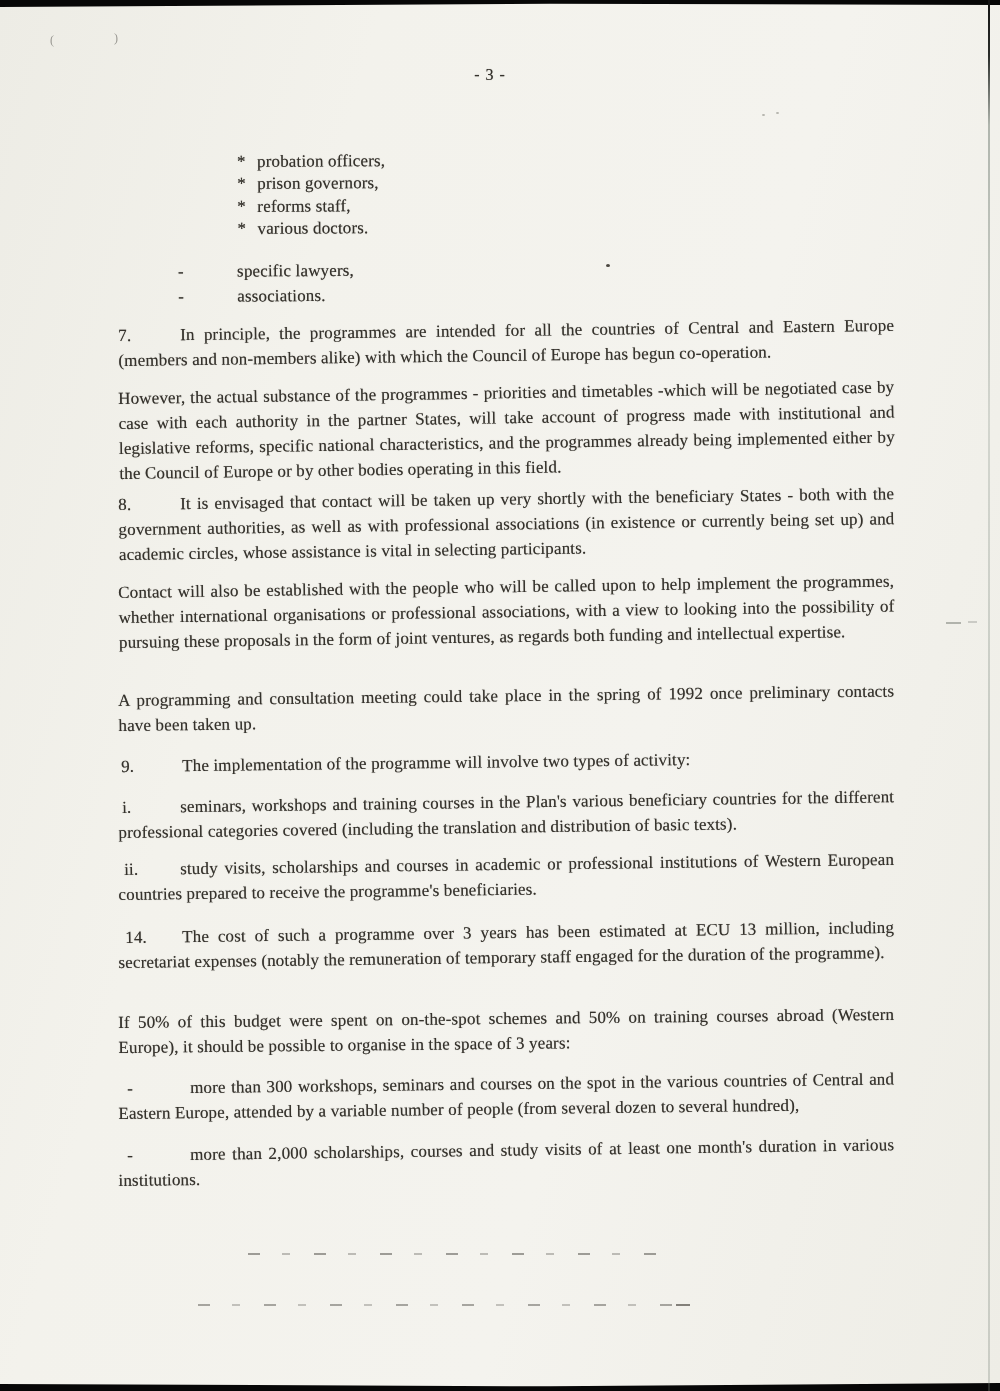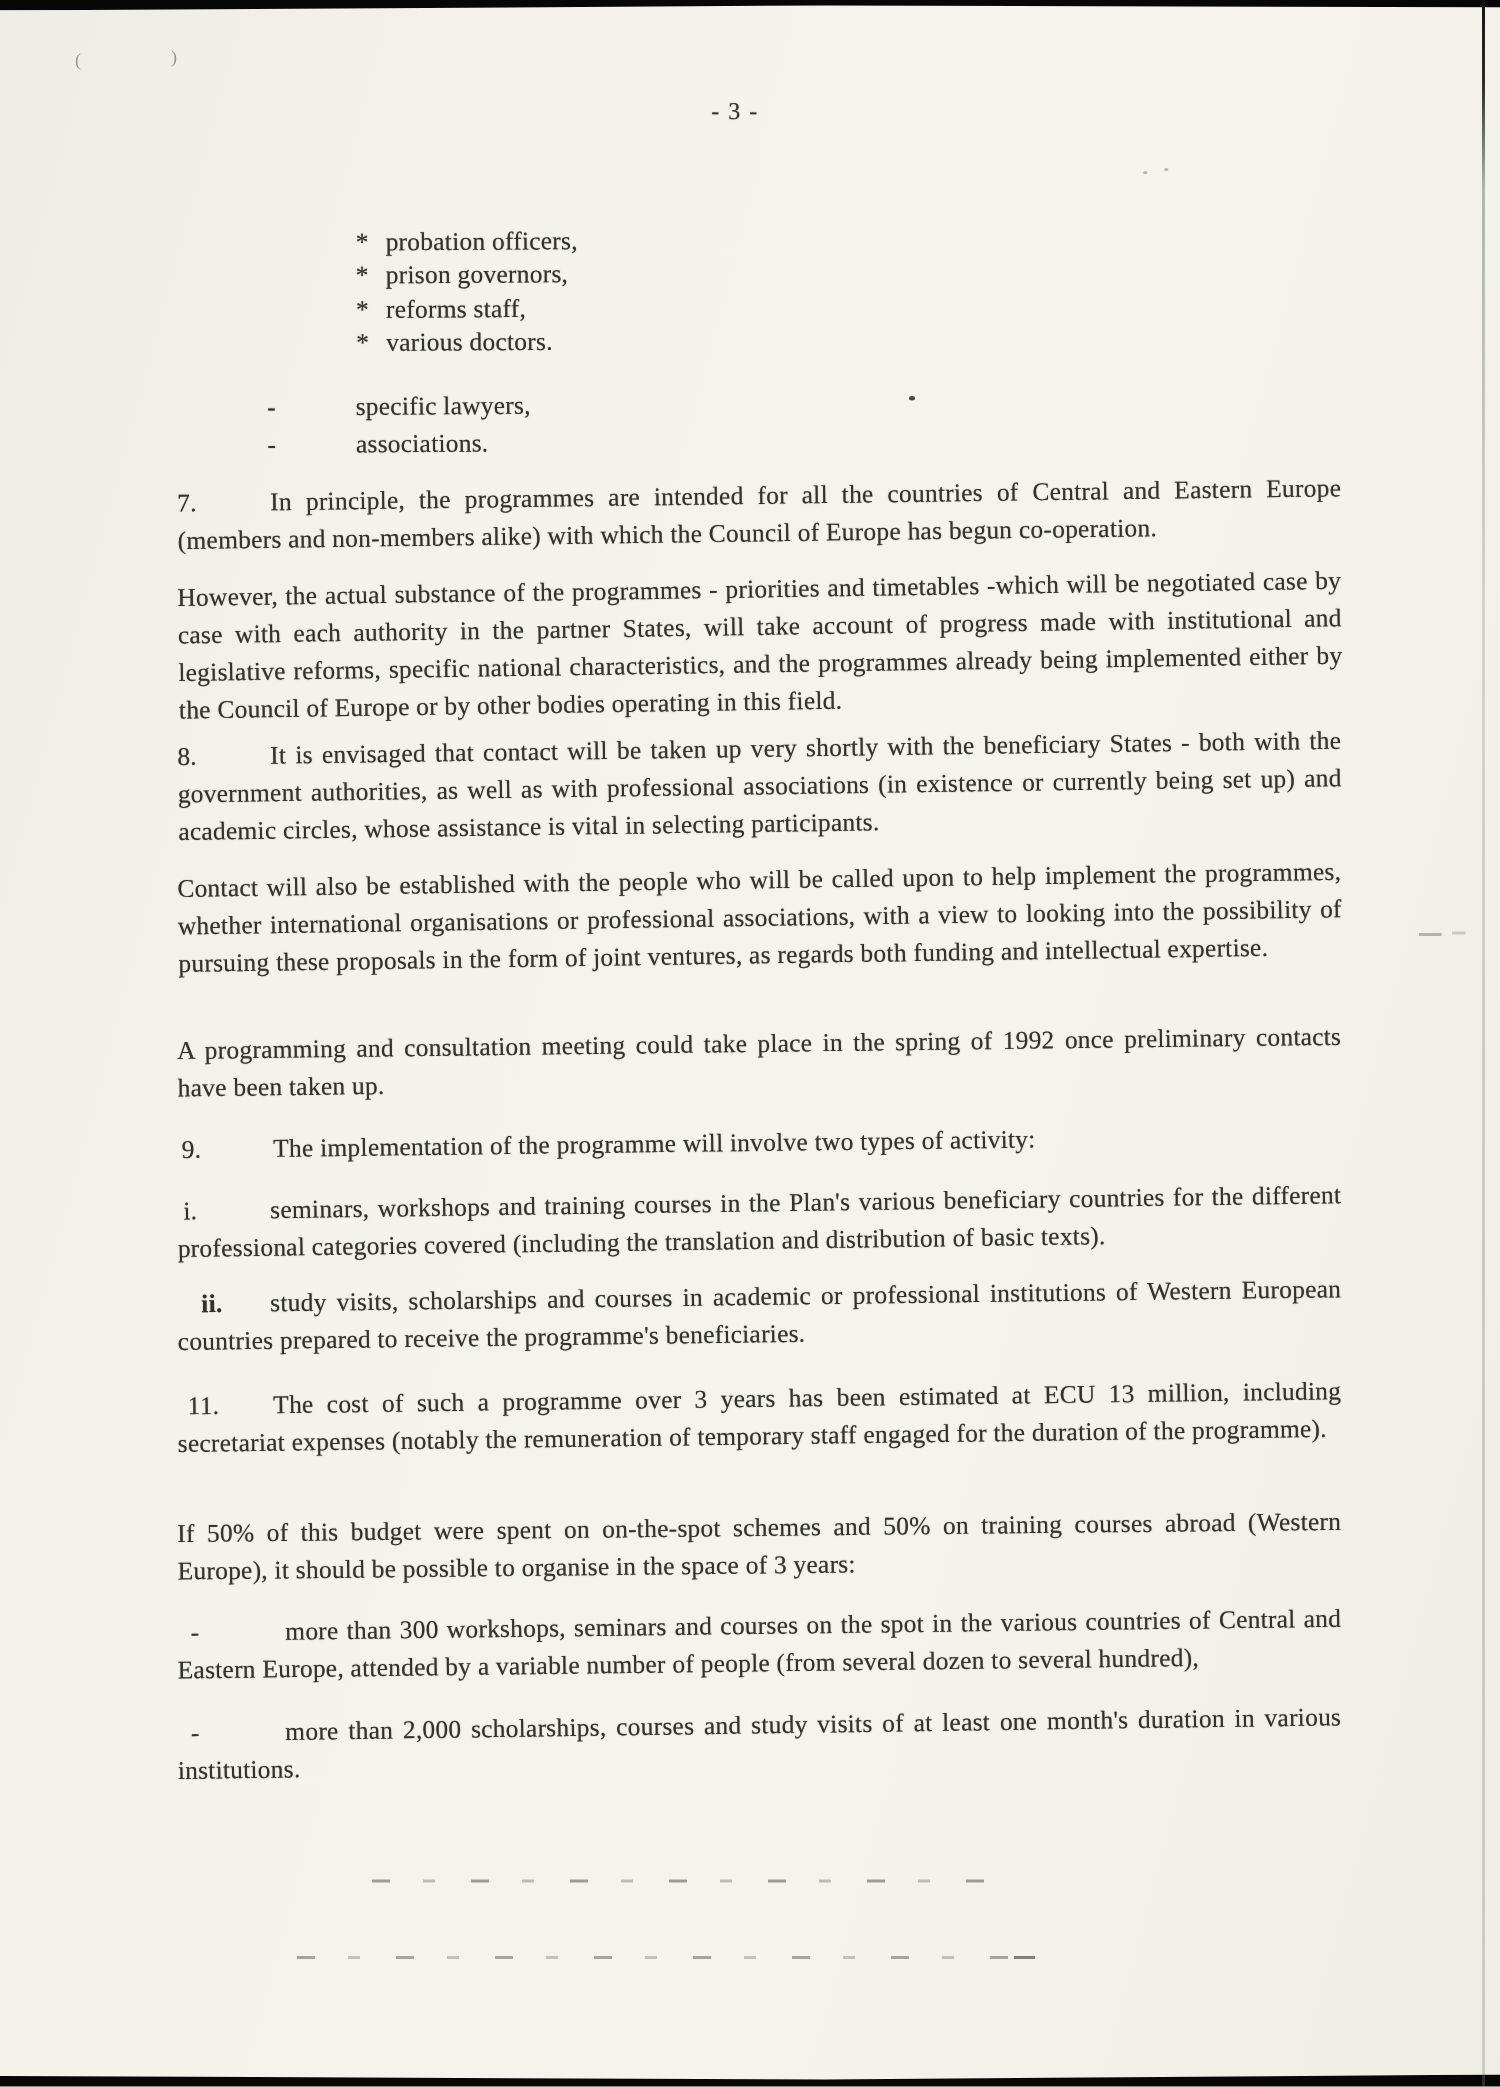--- a/index.html
+++ b/index.html
@@ -134,26 +134,26 @@
     <span class="num" style="left:3px;">9.</span>
     <span class="body" style="text-indent:64px;">The implementation of the programme will involve two types of activity:</span>
   </div>
 
   <div class="txt para" style="top:795px; transform:rotate(-0.8deg);">
     <span class="num" style="left:4px;">i.</span>
     <span class="body" style="text-indent:62px;">seminars, workshops and training courses in the Plan's various beneficiary countries for the different professional categories covered (including the translation and distribution of basic texts).</span>
   </div>
 
   <div class="txt para" style="top:857px; transform:rotate(-0.75deg);">
-    <span class="num" style="left:16px;font-weight:bold;">ii.</span>
+    <span class="num" style="left:6px;">ii.</span>
     <span class="body" style="text-indent:62px;">study visits, scholarships and courses in academic or professional institutions of Western European countries prepared to receive the programme's beneficiaries.</span>
   </div>
 
   <div class="txt para" style="top:925px; transform:rotate(-0.75deg);">
-    <span class="num" style="left:7px;">11.</span>
+    <span class="num" style="left:7px;">14.</span>
     <span class="body" style="text-indent:64px;">The cost of such a programme over 3 years has been estimated at ECU 13 million, including secretariat expenses (notably the remuneration of temporary staff engaged for the duration of the programme).</span>
   </div>
 
   <div class="txt para" style="top:1010px; transform:rotate(-0.6deg);">
     <span class="body">If 50% of this budget were spent on on-the-spot schemes and 50% on training courses abroad (Western Europe), it should be possible to organise in the space of 3 years:</span>
   </div>
 
   <div class="txt para" style="top:1076px; transform:rotate(-0.7deg);">
     <span class="num" style="left:9px;">-</span>
     <span class="body" style="text-indent:72px;">more than 300 workshops, seminars and courses on the spot in the various countries of Central and Eastern Europe, attended by a variable number of people (from several dozen to several hundred),</span>

